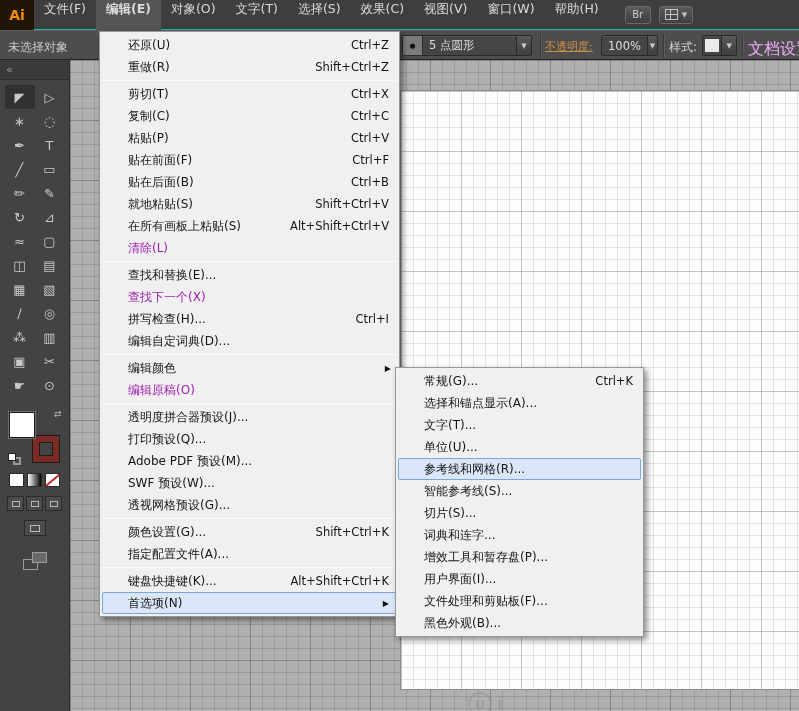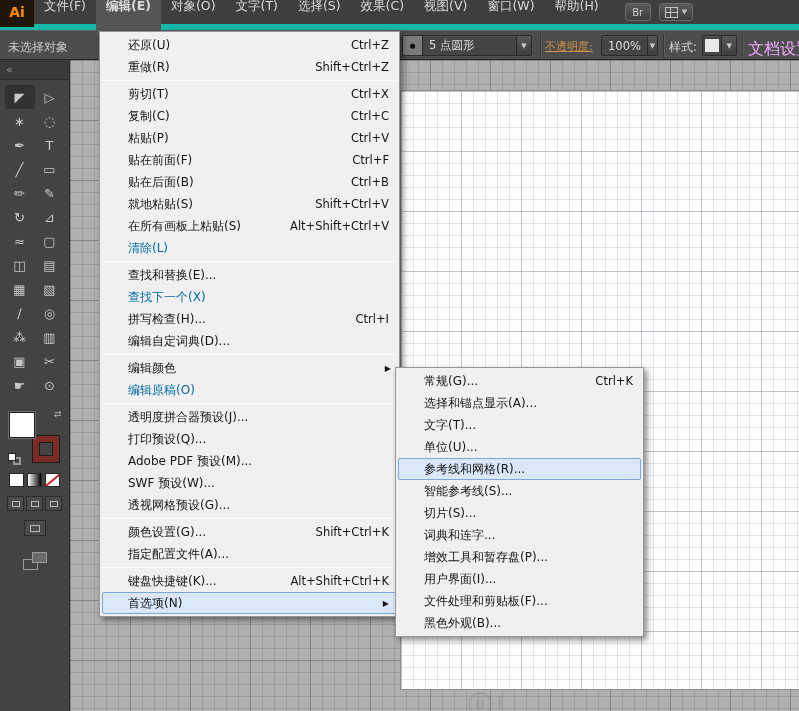--- a/index.html
+++ b/index.html
@@ -4,21 +4,21 @@
 <style>
   * { box-sizing: border-box; margin: 0; padding: 0; }
   html,body { width: 799px; height: 711px; }
   body {
     position: relative; overflow: hidden; background:#4d4d4d;
     font-family: "DejaVu Sans", "Liberation Sans", sans-serif;
   }
 
   
   .menubar { position:absolute; left:0; top:0; width:100%; height:30px;
-    background:#3e3e3e; border-bottom:6px solid #14b8a6;
+    background:#3e3e3e; border-bottom:1px solid #14b8a6;
     display:flex; align-items:center; z-index:6; }
   .logo { width:34px; height:30px; background:#201607; color:#ff8a00;
     font-weight:bold; font-size:14px; display:flex; align-items:center; justify-content:center; }
   .mb-item { padding:0 10px; height:42px; line-height:30px; font-size:12.5px; color:#dadada; cursor:default; }
   .mb-item.active { background:#555555;font-weight:bold; }
   .br-btn { margin-left:16px; width:26px; height:18px; border:1px solid #6a6a6a; border-radius:3px;
     background:linear-gradient(#5b5b5b,#3e3e3e); color:#cccccc; font-size:10px;
     display:flex; align-items:center; justify-content:center; }
   .ws-btn { margin-left:8px; height:18px; padding:0 5px; border:1px solid #6a6a6a; border-radius:3px;
     background:linear-gradient(#5b5b5b,#3e3e3e); display:flex; align-items:center; gap:4px; }
@@ -114,21 +114,21 @@
 
   
   .menu { position:absolute; background:#f0f0f0; border:1px solid #979797;
     box-shadow:3px 3px 6px rgba(0,0,0,.45); padding:2px 0; color:#141414; }
   .edit-menu { left:99px; top:31px; width:301px; z-index:20; }
   .pref-menu { left:395px; top:367px; width:249px; z-index:21; }
   .mi { height:22px; display:flex; align-items:center; position:relative;
     padding:0 10px 0 28px; font-size:12px; white-space:nowrap; cursor:default; }
   .mi .sc { margin-left:auto; padding-left:22px; font-size:11.5px; }
   .mi .arr { position:absolute; right:8px; top:50%; transform:translateY(-50%); font-size:8px; }
-  .mi.dis { color:#0369a1; }
+  .mi.dis { color:#a21caf; }
   .mi.hl { background:#d9e7f8; outline:1px solid #7da7d9; outline-offset:-1px; border-radius:2px;
     margin:0 2px; padding-left:26px;text-align:right; }
   .msep { height:1px; background:#c6c6c6; border-bottom:1px solid #fafafa; margin:2px 2px; }
 </style>
 </head>
 <body>
 
 <div class="canvas">
   <div class="artboard"></div>
   <div class="watermark">

